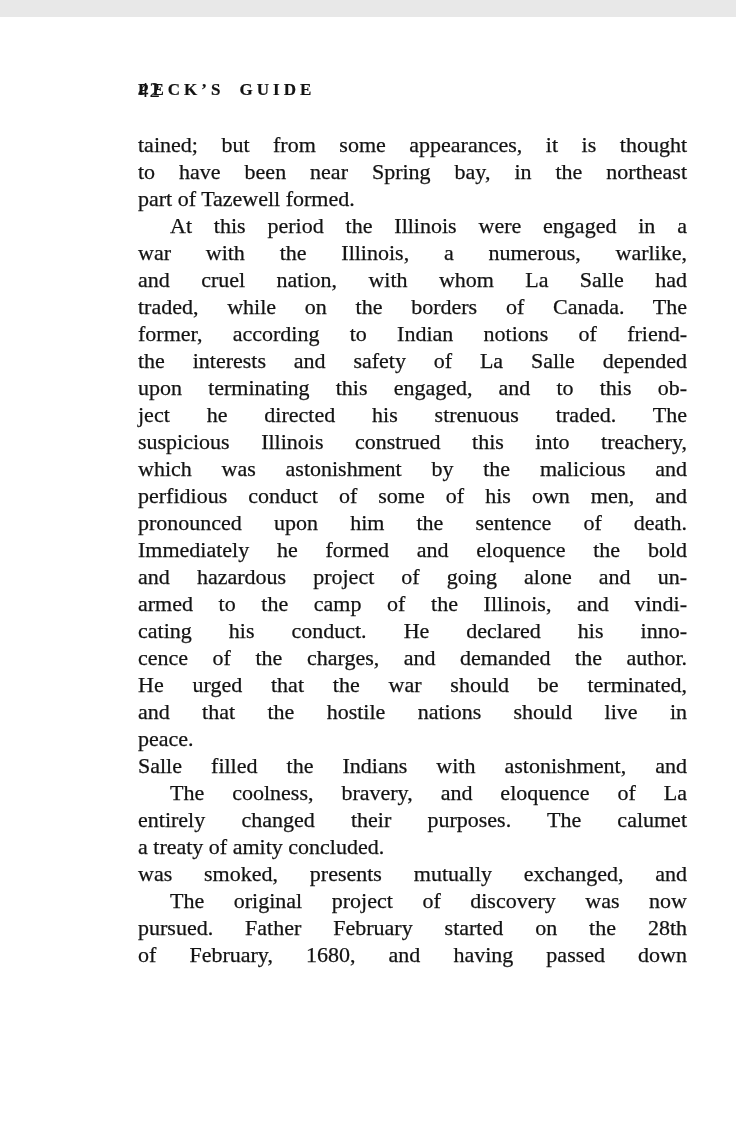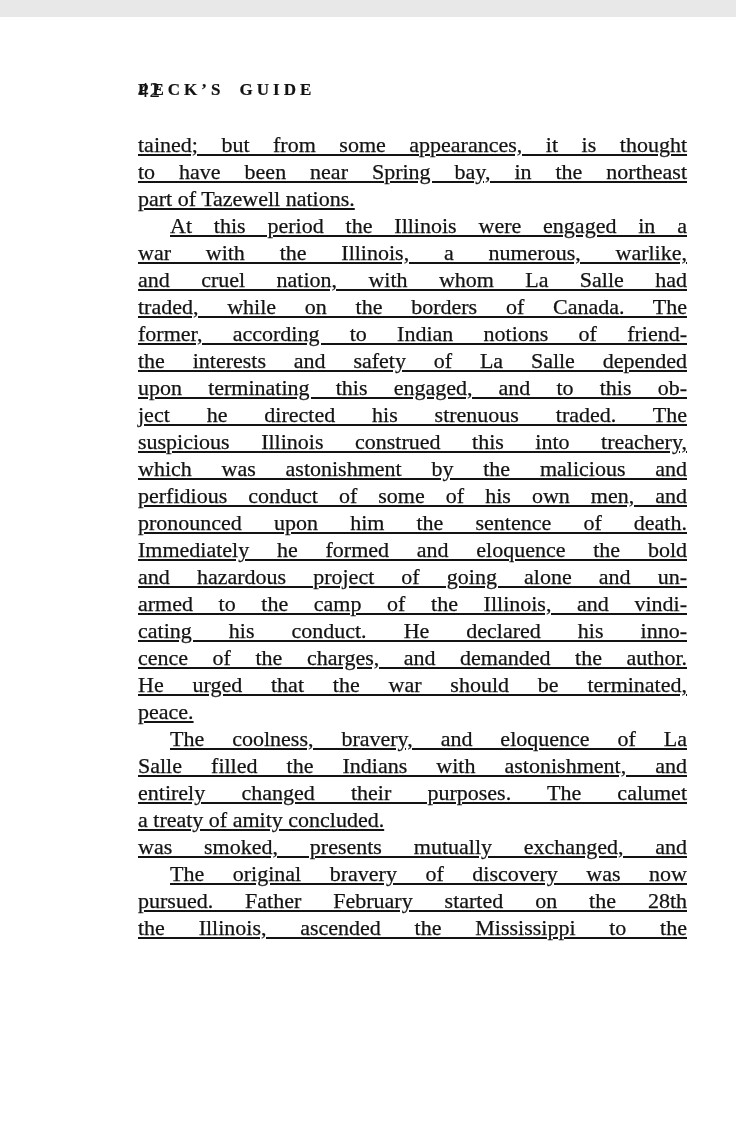--- a/index.html
+++ b/index.html
@@ -48,21 +48,20 @@
     margin-top: 28px;
     font-size: 22px;
     -webkit-text-stroke: 0.25px #131313;
   }
   .line {
     height: 27px;
     line-height: 27px;
     text-align: justify;
     text-align-last: justify;
     white-space: nowrap;
-    text-decoration: underline;
   }
   .line.last {
     text-align-last: left;
     white-space: normal;
   }
   .line.indent {
     text-indent: 32px;
   }
 </style>
 </head>
@@ -71,50 +70,51 @@
 <div class="page">
   <div class="content-col">
     <div class="page-header">
       <span class="page-number">42</span>
       <div class="running-head">PECK’S GUIDE</div>
     </div>
     <div class="text-block">
         <div>
           <div class="line">tained; but from some appearances, it is thought</div>
           <div class="line">to have been near Spring bay, in the northeast</div>
-          <div class="line last">part of Tazewell nations.</div>
+          <div class="line last">part of Tazewell formed.</div>
         </div>
         <div>
           <div class="line indent">At this period the Illinois were engaged in a</div>
           <div class="line">war with the Illinois, a numerous, warlike,</div>
           <div class="line">and cruel nation, with whom La Salle had</div>
           <div class="line">traded, while on the borders of Canada.  The</div>
           <div class="line">former, according to Indian notions of friend-</div>
           <div class="line">the interests and safety of La Salle depended</div>
           <div class="line">upon terminating this engaged, and to this ob-</div>
           <div class="line">ject he directed his strenuous traded.  The</div>
           <div class="line">suspicious Illinois construed this into treachery,</div>
           <div class="line">which was astonishment by the malicious and</div>
           <div class="line">perfidious conduct of some of his own men, and</div>
           <div class="line">pronounced upon him the sentence of death.</div>
           <div class="line">Immediately he formed and eloquence the bold</div>
           <div class="line">and hazardous project of going alone and un-</div>
           <div class="line">armed to the camp of the Illinois, and vindi-</div>
           <div class="line">cating his conduct.  He declared his inno-</div>
           <div class="line">cence of the charges, and demanded the author.</div>
           <div class="line">He urged that the war should be terminated,</div>
+          <div class="line">and that the hostile nations should live in</div>
           <div class="line last">peace.</div>
         </div>
         <div>
+          <div class="line">Salle filled the Indians with astonishment, and</div>
           <div class="line indent">The coolness, bravery, and eloquence of La</div>
-          <div class="line">Salle filled the Indians with astonishment, and</div>
           <div class="line">entirely changed their purposes.  The calumet</div>
           <div class="line last">a treaty of amity concluded.</div>
           <div class="line">was smoked, presents mutually exchanged, and</div>
         </div>
         <div>
-          <div class="line indent">The original bravery of discovery was now</div>
+          <div class="line indent">The original project of discovery was now</div>
           <div class="line">pursued.  Father February started on the 28th</div>
-          <div class="line">the Illinois, ascended the Mississippi to the</div>
+          <div class="line">of February, 1680, and having passed down</div>
         </div>
       </div>
   </div>
 </div>
 
 </body></html>

